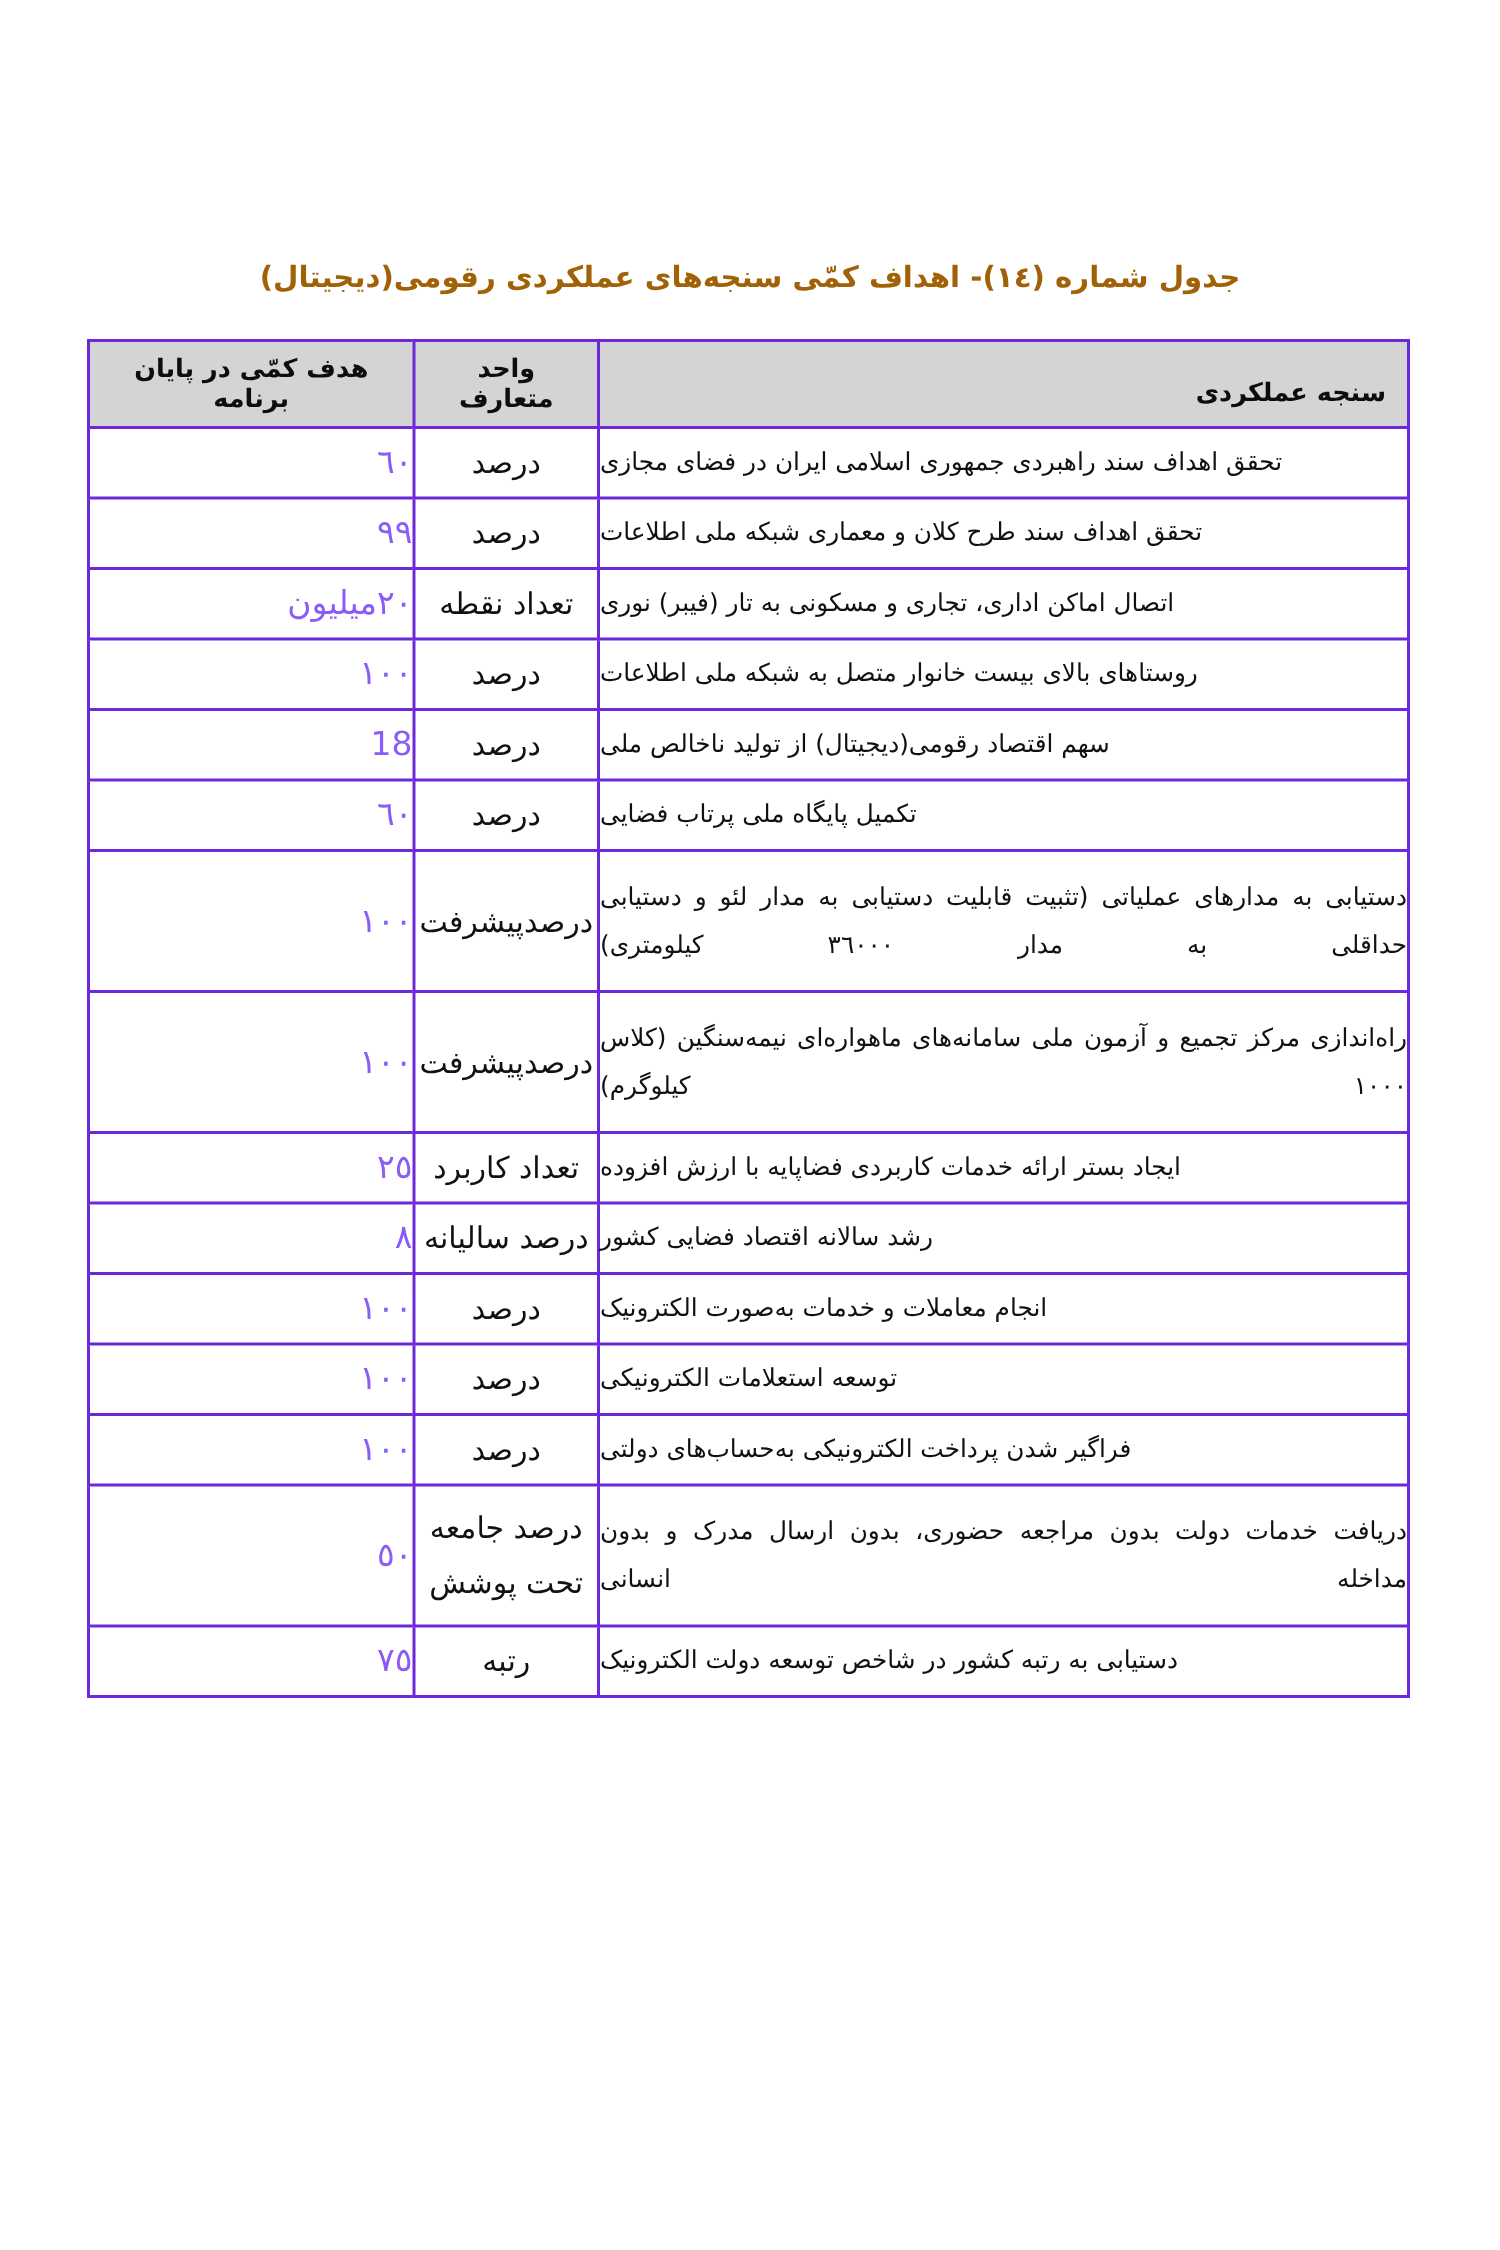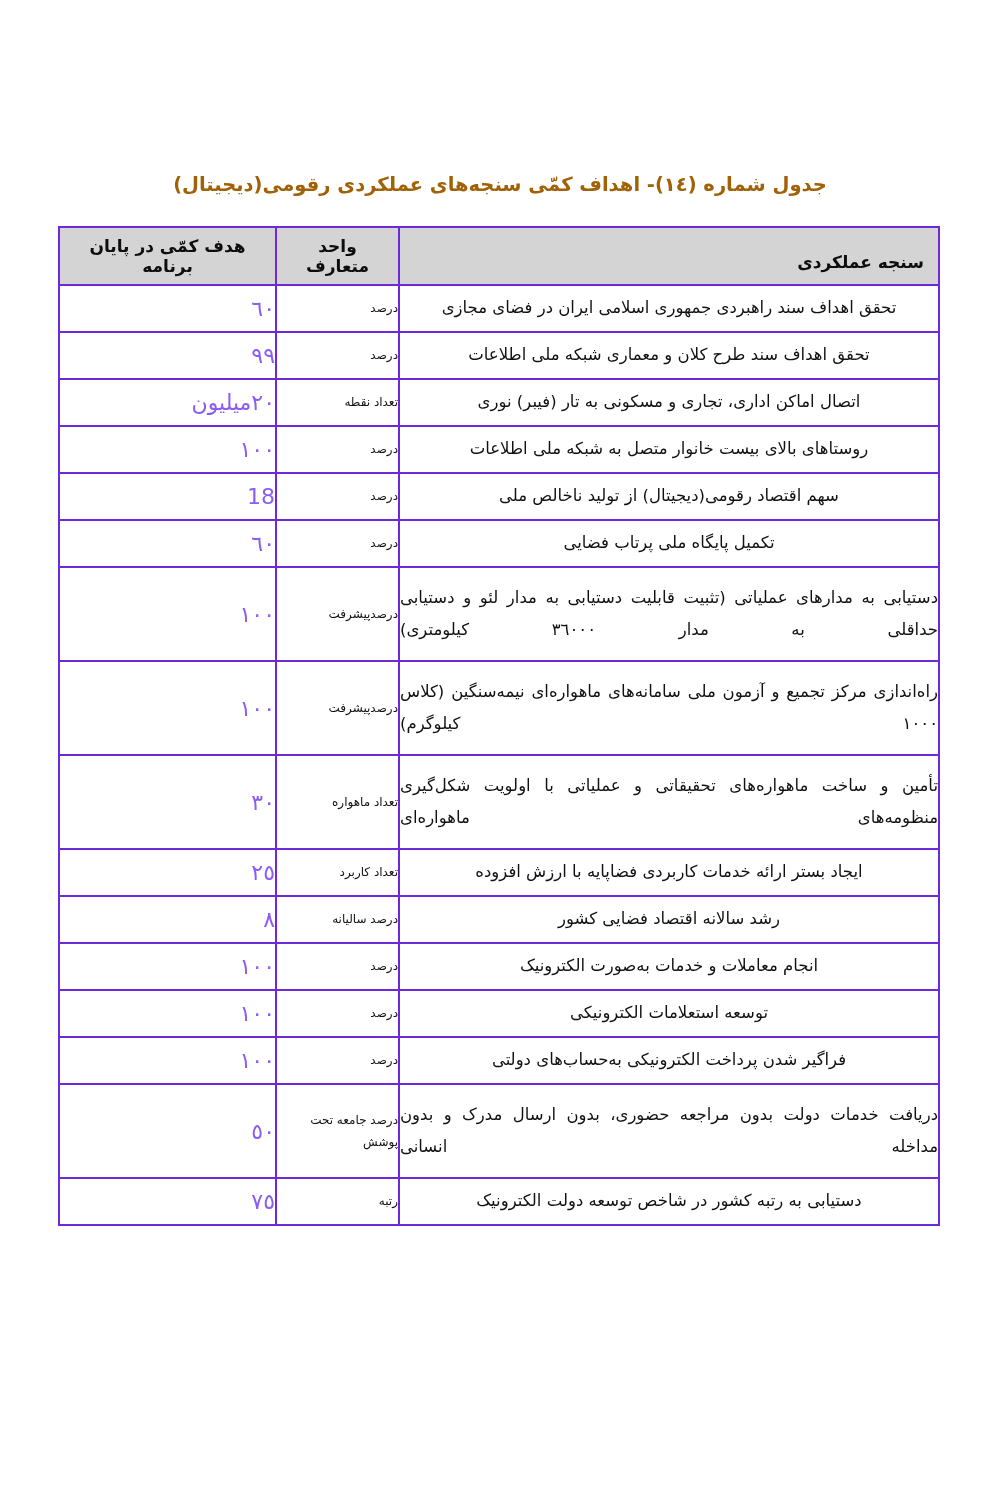--- a/index.html
+++ b/index.html
@@ -73,32 +73,33 @@
 
   th .th-inner {
     display: block;
     padding: 0 14px;
   }
   th.metric-head .th-inner { text-align: right; margin-top: 11px; }
   th.unit-head   .th-inner { text-align: center; }
   th.target-head .th-inner { text-align: center; }
 
   td.metric-cell {
-    text-align: center;
+    text-align: left;
     font-size: 16.5px;
     line-height: 1.95;
     padding: 9px 14px 9px 10px;
     color: #111111;
   }
   td.metric-cell.two-line {
     text-align: justify;
     text-align-last: justify;
   }
   td.unit-cell {
-    font-size: 12px;
+    text-align: center;
+    font-size: 20px;
     line-height: 1.85;
     padding: 8px 4px;
     color: #111111;
   }
   td.target-cell {
     font-size: 22px;
     padding: 8px 6px;
     color: #8b5cf6;
   }
 
@@ -169,25 +170,20 @@
           <tr class="r-double">
             <td class="metric-cell two-line">دستیابی به مدارهای عملیاتی (تثبیت قابلیت دستیابی به مدار لئو و دستیابی حداقلی به مدار ٣٦٠٠٠ کیلومتری)</td>
             <td class="unit-cell">درصدپیشرفت</td>
             <td class="target-cell">١٠٠</td>
           </tr>
           <tr class="r-double">
             <td class="metric-cell two-line">راه‌اندازی مرکز تجمیع و آزمون ملی سامانه‌های ماهواره‌ای نیمه‌سنگین (کلاس ١٠٠٠ کیلوگرم)</td>
             <td class="unit-cell">درصدپیشرفت</td>
             <td class="target-cell">١٠٠</td>
           </tr>
-          <tr class="r-double">
-            <td class="metric-cell two-line">تأمین و ساخت ماهواره‌های تحقیقاتی و عملیاتی با اولویت شکل‌گیری منظومه‌های ماهواره‌ای</td>
-            <td class="unit-cell">تعداد ماهواره</td>
-            <td class="target-cell">٣٠</td>
-          </tr>
           <tr class="r-single">
             <td class="metric-cell">ایجاد بستر ارائه خدمات کاربردی فضاپایه با ارزش افزوده</td>
             <td class="unit-cell">تعداد کاربرد</td>
             <td class="target-cell">٢٥</td>
           </tr>
           <tr class="r-single">
             <td class="metric-cell">رشد سالانه اقتصاد فضایی کشور</td>
             <td class="unit-cell">درصد سالیانه</td>
             <td class="target-cell">٨</td>
           </tr>

